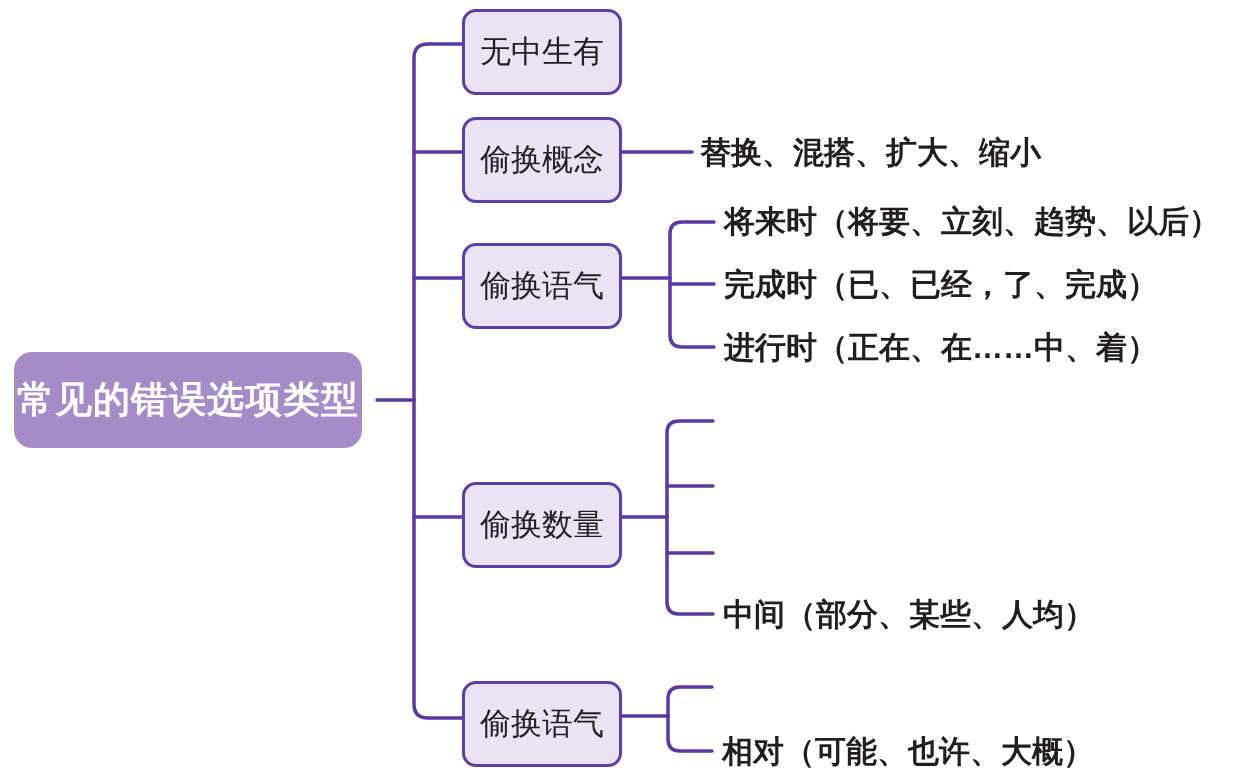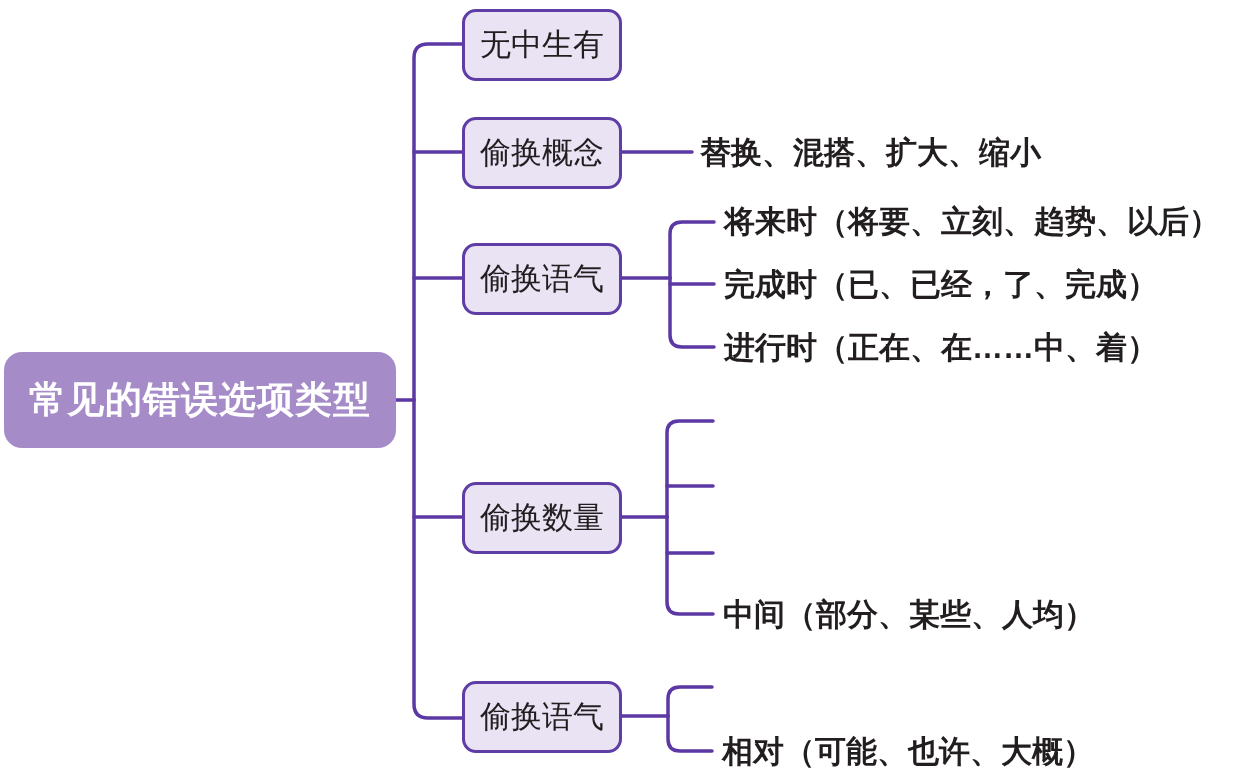--- a/index.html
+++ b/index.html
@@ -10,28 +10,28 @@
   html,body{margin:0;padding:0;}
   body{
     width:1248px;height:770px;position:relative;overflow:hidden;
     background:var(--bg);
     font-family:"Liberation Sans","DejaVu Sans",sans-serif;
   }
   .canvas{position:absolute;inset:0;width:1248px;height:770px;}
   svg.wires{position:absolute;left:0;top:0;z-index:1;}
   svg.wires path{fill:none;stroke:var(--line);stroke-width:3.5;stroke-linecap:round;}
   .root-node{
-    position:absolute;z-index:2;left:4px;top:352px;width:392px;height:96px;
+    position:absolute;z-index:2;left:14px;top:352px;width:348px;height:96px;
     background:var(--root-fill);border-radius:18px;
     display:flex;align-items:center;justify-content:center;
     color:var(--root-text);font-size:37px;font-weight:bold;letter-spacing:1px;
     white-space:nowrap;
   }
   .node{
-    position:absolute;z-index:2;left:462px;width:160px;height:72px;
+    position:absolute;z-index:2;left:462px;width:160px;height:86px;
     background:var(--node-fill);border:3px solid var(--node-border);
     border-radius:14px;box-sizing:border-box;
     display:flex;align-items:center;justify-content:center;
     color:var(--text);font-size:31px;white-space:nowrap;
   }
   .leaf{
     position:absolute;z-index:2;transform:translateY(-50%);
     color:var(--text);font-size:31px;white-space:nowrap;line-height:1;font-weight:bold;
   }
 </style>

